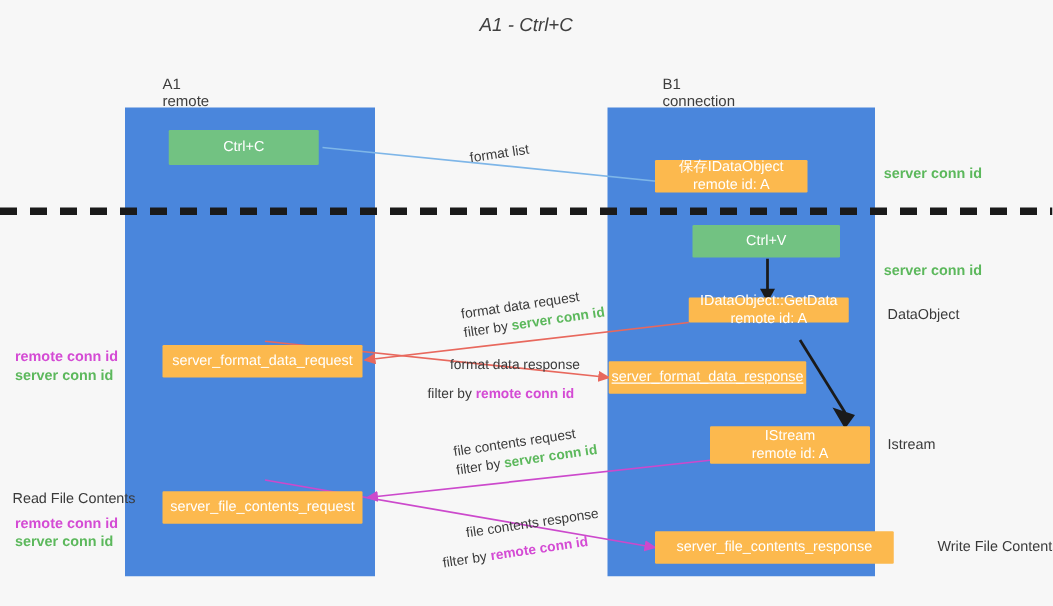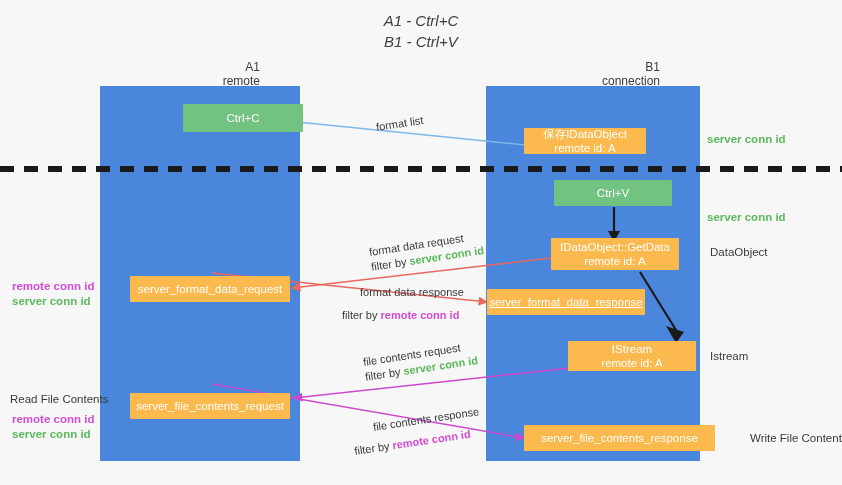--- a/index.html
+++ b/index.html
@@ -14,21 +14,21 @@
   .abs{position:absolute;}
 
   
   .title{
     left:0;top:10px;width:842px;text-align:center;
     font-size:15px;color:#404040;line-height:21px;font-style:italic;
   }
 
   
   .colhead{
-    font-size:12px;color:#3d3d3d;text-align:right;line-height:14px;
+    font-size:12px;color:#3d3d3d;text-align:left;line-height:14px;
   }
   .colhead .sub{display:block;}
 
   
   .lane{background:#4a86dc;}
 
   
   .box{
     box-sizing:border-box;
     display:flex;align-items:center;justify-content:center;
@@ -62,21 +62,20 @@
 
   svg.overlay{position:absolute;left:0;top:0;width:842px;height:485px;pointer-events:none;}
 </style>
 </head>
 <body>
 
 <div id="stage">
 
   <div class="abs title">
     <div>A1 - Ctrl+C</div>
-    <div>B1 - Ctrl+V</div>
   </div>
 
   <div class="abs colhead" style="left:130px;top:60px;width:130px;">
     <span>A1</span>
     <span class="sub">remote</span>
   </div>
   <div class="abs colhead" style="left:530px;top:60px;width:130px;">
     <span>B1</span>
     <span class="sub">connection</span>
   </div>
@@ -112,42 +111,42 @@
 
     <line x1="212" y1="273" x2="487" y2="302" stroke="#e8685d" stroke-width="1.4" marker-end="url(#ah-red)"></line>
 
     <line x1="570" y1="368" x2="294" y2="398" stroke="#cc49cc" stroke-width="1.4" marker-end="url(#ah-mag)"></line>
 
     <line x1="212" y1="384" x2="524" y2="438" stroke="#cc49cc" stroke-width="1.4" marker-end="url(#ah-mag)"></line>
   </svg>
 
   <div class="abs dashed"></div>
 
-  <div class="abs box green" style="left:135px;top:104px;width:120px;height:28px;margin-left:48px;">
+  <div class="abs box green" style="left:135px;top:104px;width:120px;height:28px;">
     <span>Ctrl+C</span>
   </div>
 
   <div class="abs box box-orange" style="left:130px;top:276px;width:160px;height:26px;">
     <span>server_format_data_request</span>
   </div>
 
   <div class="abs box box-orange" style="left:130px;top:393px;width:160px;height:26px;">
     <span>server_file_contents_request</span>
   </div>
 
   <div class="abs box box-orange" style="left:524px;top:128px;width:122px;height:26px;">
     <span>保存IDataObject</span>
     <span>remote id: A</span>
   </div>
 
   <div class="abs box green" style="left:554px;top:180px;width:118px;height:26px;">
     <span>Ctrl+V</span>
   </div>
 
-  <div class="abs box box-orange" style="left:551px;top:238px;width:128px;height:32px;">
+  <div class="abs box box-orange" style="left:551px;top:238px;width:128px;height:20px;">
     <span>IDataObject::GetData</span>
     <span>remote id: A</span>
   </div>
 
   <div class="abs box box-orange" style="left:568px;top:341px;width:128px;height:30px;">
     <span>IStream</span>
     <span>remote id: A</span>
   </div>
 
   <div class="abs box box-orange" style="left:487px;top:289px;width:158px;height:26px;text-decoration:underline;">

